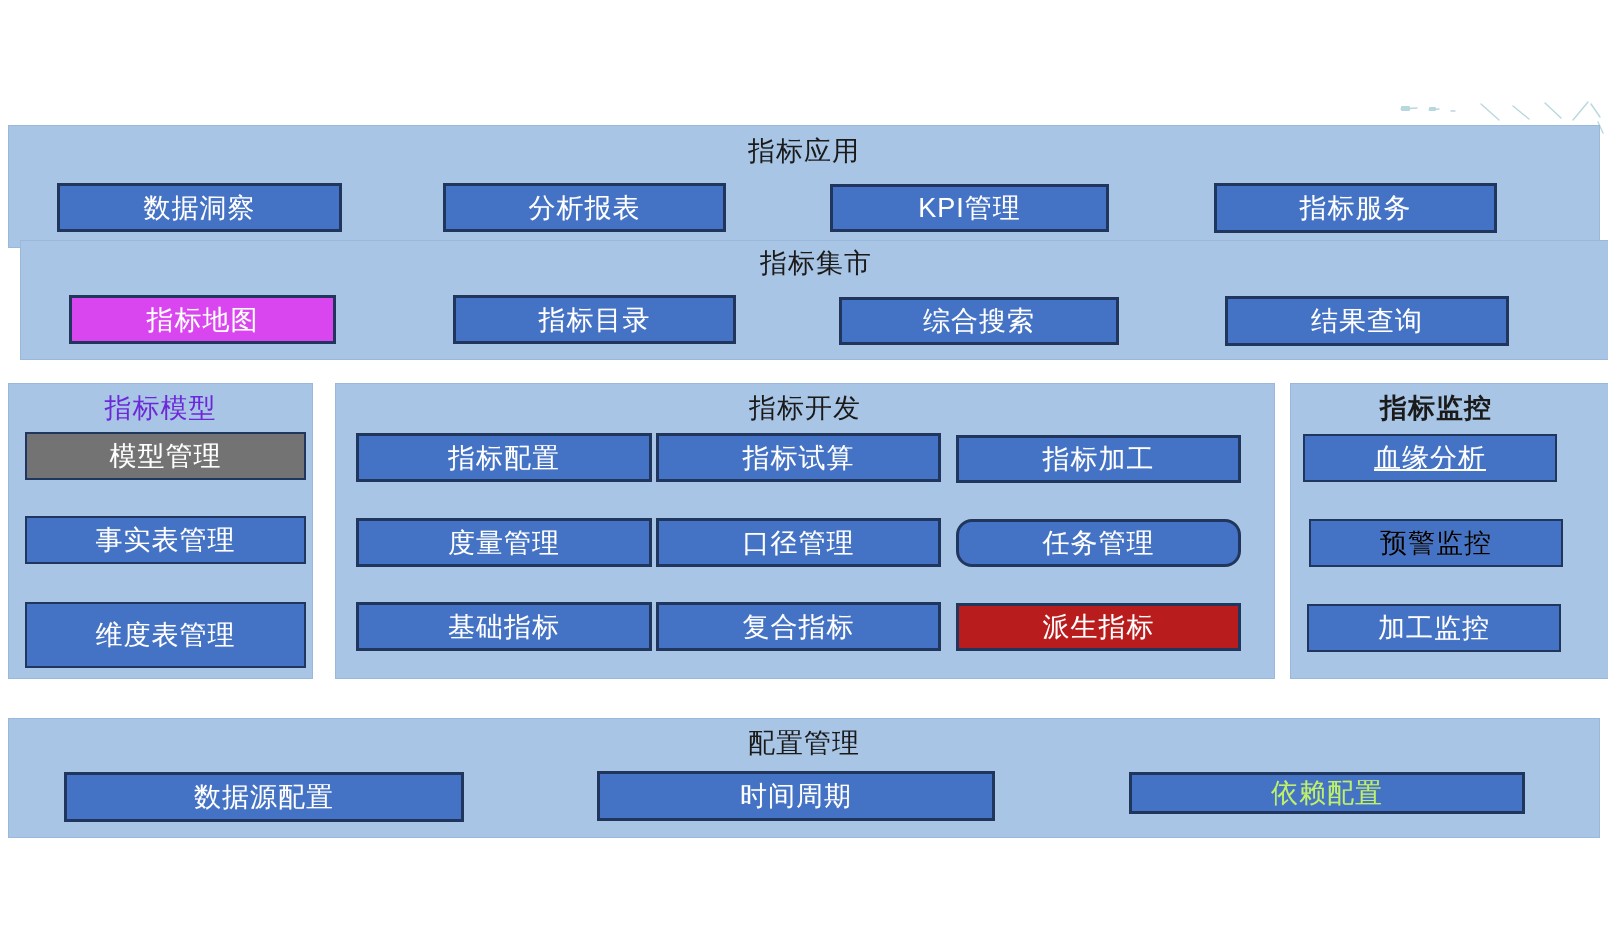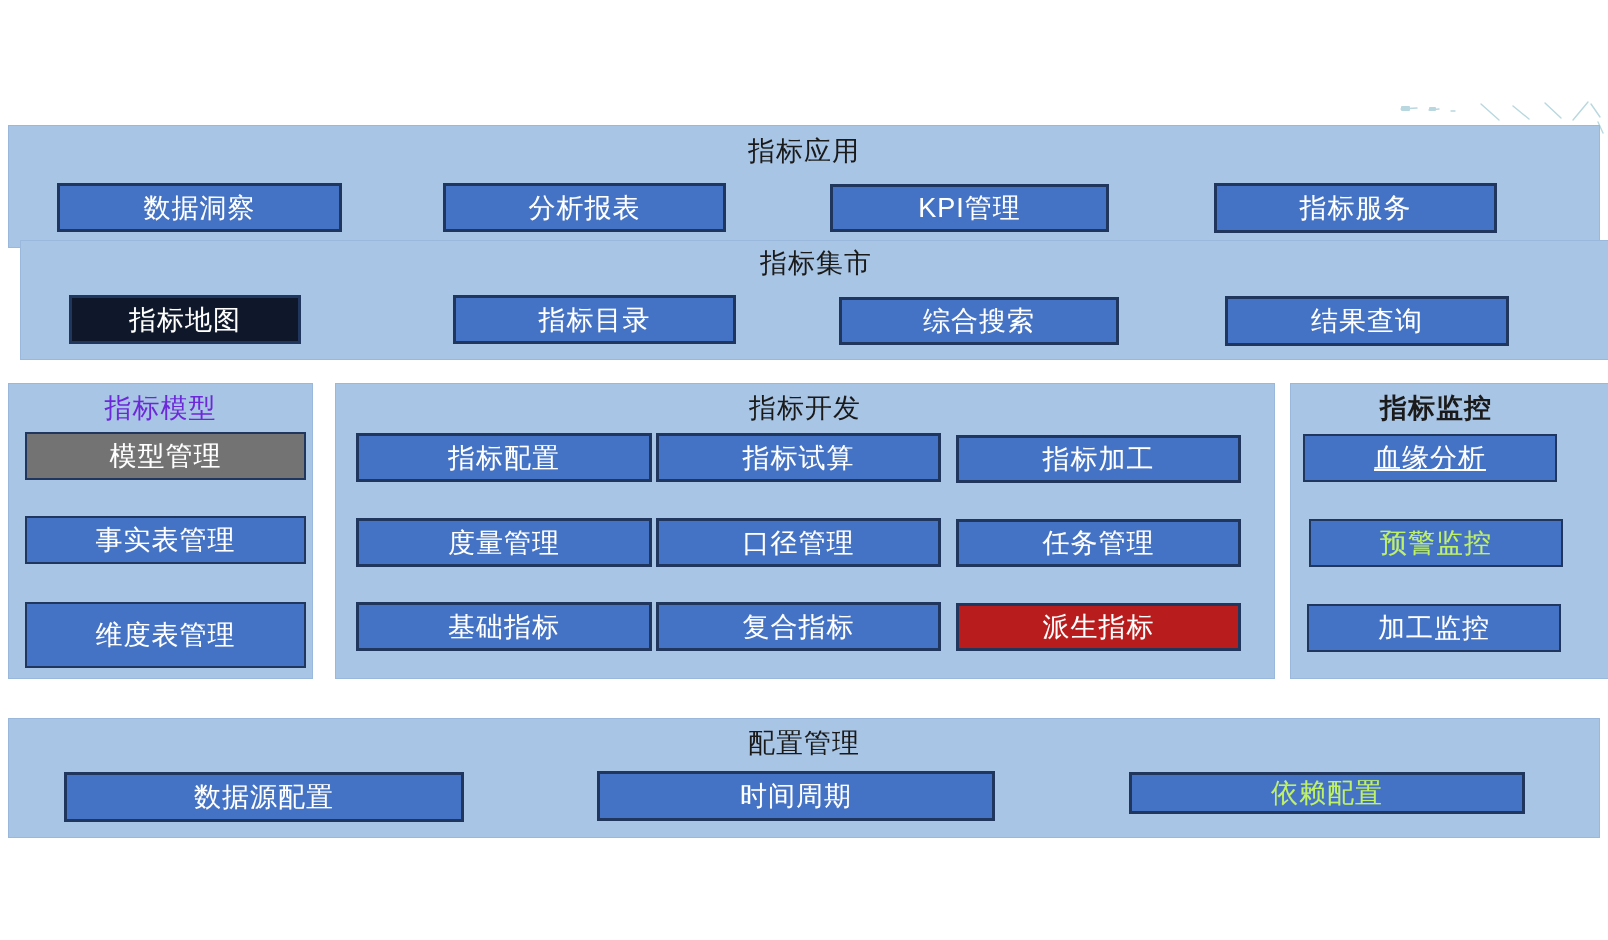--- a/index.html
+++ b/index.html
@@ -88,21 +88,21 @@
 
   <div class="btn" style="left: 48px; top: 57px; width: 285px; height: 49px; background: rgb(68, 114, 196); border-color: rgb(33, 54, 92); color: rgb(255, 255, 255);">数据洞察</div>
   <div class="btn" style="left: 434px; top: 57px; width: 283px; height: 49px; background: rgb(68, 114, 196); border-color: rgb(33, 54, 92); color: rgb(255, 255, 255);">分析报表</div>
   <div class="btn" style="left: 821px; top: 58px; width: 279px; height: 48px; background: rgb(68, 114, 196); border-color: rgb(33, 54, 92); color: rgb(255, 255, 255);">KPI管理</div>
   <div class="btn" style="left: 1205px; top: 57px; width: 283px; height: 50px; background: rgb(68, 114, 196); border-color: rgb(33, 54, 92); color: rgb(255, 255, 255);">指标服务</div>
 </div>
 
 <div class="panel" style="left: 8px; top: 240px; width: 1592px; height: 120px; background: rgb(168, 197, 229); border-color: rgb(154, 184, 220); margin-left: 12px;">
   <div class="panel-title" style="top: 6px; color: rgb(26, 26, 26);">指标集市</div>
 
-  <div class="btn" style="left: 48px; top: 54px; width: 232px; height: 49px; background: #0f172a; border-color: rgb(33, 54, 92); color: rgb(255, 255, 255);">指标地图</div>
+  <div class="btn" style="left: 48px; top: 54px; width: 267px; height: 49px; background: #d946ef; border-color: rgb(33, 54, 92); color: rgb(255, 255, 255);">指标地图</div>
   <div class="btn" style="left: 432px; top: 54px; width: 283px; height: 49px; background: rgb(68, 114, 196); border-color: rgb(33, 54, 92); color: rgb(255, 255, 255);">指标目录</div>
   <div class="btn" style="left: 818px; top: 56px; width: 280px; height: 48px; background: rgb(68, 114, 196); border-color: rgb(33, 54, 92); color: rgb(255, 255, 255);">综合搜索</div>
   <div class="btn" style="left: 1204px; top: 55px; width: 284px; height: 50px; background: rgb(68, 114, 196); border-color: rgb(33, 54, 92); color: rgb(255, 255, 255);">结果查询</div>
 </div>
 
 <div class="panel" style="left: 8px; top: 383px; width: 305px; height: 296px; background: rgb(168, 197, 229); border-color: rgb(154, 184, 220);">
   <div class="panel-title" style="top: 8px; color: #6d28d9;">指标模型</div>
 
   <div class="btn thin" style="left: 16px; top: 48px; width: 281px; height: 48px; background: #737373; border-color: rgb(33, 54, 92); color: rgb(255, 255, 255);">模型管理</div>
   <div class="btn thin" style="left: 16px; top: 132px; width: 281px; height: 48px; background: rgb(68, 114, 196); border-color: rgb(33, 54, 92); color: rgb(255, 255, 255);">事实表管理</div>
@@ -111,32 +111,32 @@
 
 <div class="panel" style="left: 335px; top: 383px; width: 940px; height: 296px; background: rgb(168, 197, 229); border-color: rgb(154, 184, 220);">
   <div class="panel-title" style="top: 8px; color: rgb(26, 26, 26);">指标开发</div>
 
   <div class="btn" style="left: 20px; top: 49px; width: 296px; height: 49px; background: rgb(68, 114, 196); border-color: rgb(33, 54, 92); color: rgb(255, 255, 255);">指标配置</div>
   <div class="btn" style="left: 320px; top: 49px; width: 285px; height: 49px; background: rgb(68, 114, 196); border-color: rgb(33, 54, 92); color: rgb(255, 255, 255);">指标试算</div>
   <div class="btn" style="left: 620px; top: 51px; width: 285px; height: 48px; background: rgb(68, 114, 196); border-color: rgb(33, 54, 92); color: rgb(255, 255, 255);">指标加工</div>
 
   <div class="btn" style="left: 20px; top: 134px; width: 296px; height: 49px; background: rgb(68, 114, 196); border-color: rgb(33, 54, 92); color: rgb(255, 255, 255);">度量管理</div>
   <div class="btn" style="left: 320px; top: 134px; width: 285px; height: 49px; background: rgb(68, 114, 196); border-color: rgb(33, 54, 92); color: rgb(255, 255, 255);">口径管理</div>
-  <div class="btn" style="left: 620px; top: 135px; width: 285px; height: 48px; background: rgb(68, 114, 196); border-color: rgb(33, 54, 92); color: rgb(255, 255, 255);">任务管理</div>
+  <div class="btn" style="left: 620px; top: 135px; width: 285px; height: 48px; background: rgb(68, 114, 196); border-color: rgb(33, 54, 92); color: rgb(255, 255, 255); border-radius: 16px;">任务管理</div>
 
   <div class="btn" style="left: 20px; top: 218px; width: 296px; height: 49px; background: rgb(68, 114, 196); border-color: rgb(33, 54, 92); color: rgb(255, 255, 255);">基础指标</div>
   <div class="btn" style="left: 320px; top: 218px; width: 285px; height: 49px; background: rgb(68, 114, 196); border-color: rgb(33, 54, 92); color: rgb(255, 255, 255);">复合指标</div>
   <div class="btn" style="left: 620px; top: 219px; width: 285px; height: 48px; background: #b91c1c; border-color: rgb(33, 54, 92); color: rgb(255, 255, 255);">派生指标</div>
 </div>
 
 <div class="panel" style="left: 1290px; top: 383px; width: 320px; height: 296px; background: rgb(168, 197, 229); border-color: rgb(154, 184, 220);">
   <div class="panel-title" style="top: 8px; left: 0px; width: 290px; color: rgb(26, 26, 26); font-weight: bold;">指标监控</div>
 
   <div class="btn thin" style="left: 12px; top: 50px; width: 254px; height: 48px; background: rgb(68, 114, 196); border-color: rgb(33, 54, 92); color: rgb(255, 255, 255); text-decoration: underline;">血缘分析</div>
-  <div class="btn thin" style="left: 18px; top: 135px; width: 254px; height: 48px; background: rgb(68, 114, 196); border-color: rgb(33, 54, 92); color: #bef264;">预警监控</div>
+  <div class="btn thin" style="left: 18px; top: 135px; width: 254px; height: 48px; background: rgb(68, 114, 196); border-color: rgb(33, 54, 92); color: #000000;">预警监控</div>
   <div class="btn thin" style="left: 16px; top: 220px; width: 254px; height: 48px; background: rgb(68, 114, 196); border-color: rgb(33, 54, 92); color: rgb(255, 255, 255);">加工监控</div>
 </div>
 
 <div class="panel" style="left: 8px; top: 718px; width: 1592px; height: 120px; background: rgb(168, 197, 229); border-color: rgb(154, 184, 220);">
   <div class="panel-title" style="top: 8px; color: rgb(26, 26, 26);">配置管理</div>
 
   <div class="btn" style="left: 55px; top: 53px; width: 400px; height: 50px; background: rgb(68, 114, 196); border-color: rgb(33, 54, 92); color: rgb(255, 255, 255);">数据源配置</div>
   <div class="btn" style="left: 588px; top: 52px; width: 398px; height: 50px; background: rgb(68, 114, 196); border-color: rgb(33, 54, 92); color: rgb(255, 255, 255);">时间周期</div>
   <div class="btn" style="left: 1120px; top: 53px; width: 396px; height: 42px; background: rgb(68, 114, 196); border-color: rgb(33, 54, 92); color: #bef264;">依赖配置</div>
 </div>

